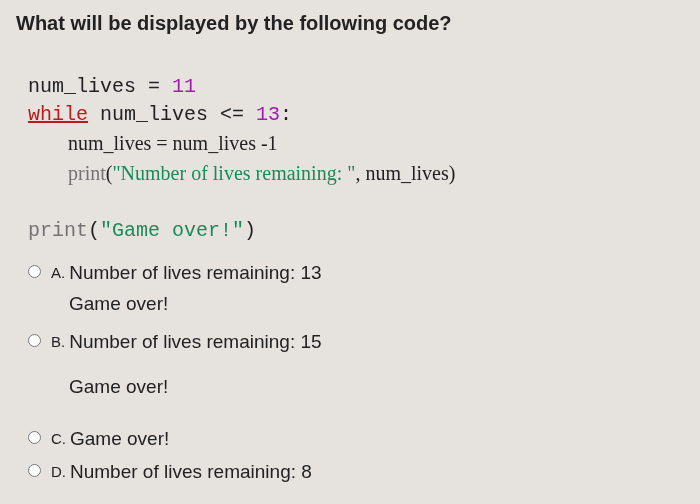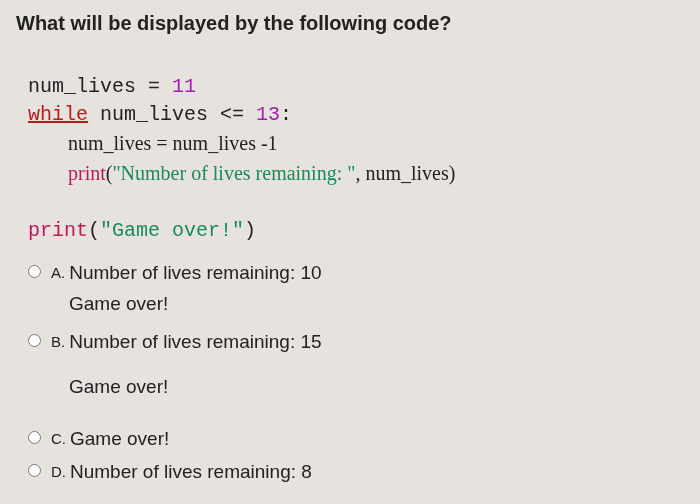--- a/index.html
+++ b/index.html
@@ -20,21 +20,21 @@
   .code {
     font-family: "Courier New", Courier, monospace;
     font-size: 20px;
     line-height: 1.4;
     white-space: pre;
     margin-bottom: 14px;
   }
   .in1 { padding-left: 52px; font-family: Liberation Serif, serif; }
   .tok-kw { color: #b91c1c; text-decoration: underline; }
   .tok-num { color: #a21caf; }
-  .tok-fn { color: #be185d; }
+  .tok-fn { color: #737373; }
   .tok-str { color: #1a8a5a; }
   .options {
     font-size: 19px;
     line-height: 1.5;
   }
   .opt {
     display: flex;
     align-items: flex-start;
     margin-bottom: 4px;
   }
@@ -79,21 +79,21 @@
 <span> <span class="tok-fn">print</span><span>(</span><span class="tok-str">"Game over!"</span><span>)</span></span>
 </div>
 
 <div class="options">
 
   <div class="opt">
     <input type="radio" name="ans" class="radio" style="">
     <div class="body">
       <div class="label-line">
         <span class="letter">A.</span>
-        <span>Number of lives remaining: 10</span>
+        <span>Number of lives remaining: 13</span>
       </div>
       <div class="sub">Game over!</div>
     </div>
   </div>
 
   <div class="opt">
     <input type="radio" name="ans" class="radio" style="">
     <div class="body">
       <div class="label-line">
         <span class="letter">B.</span>

